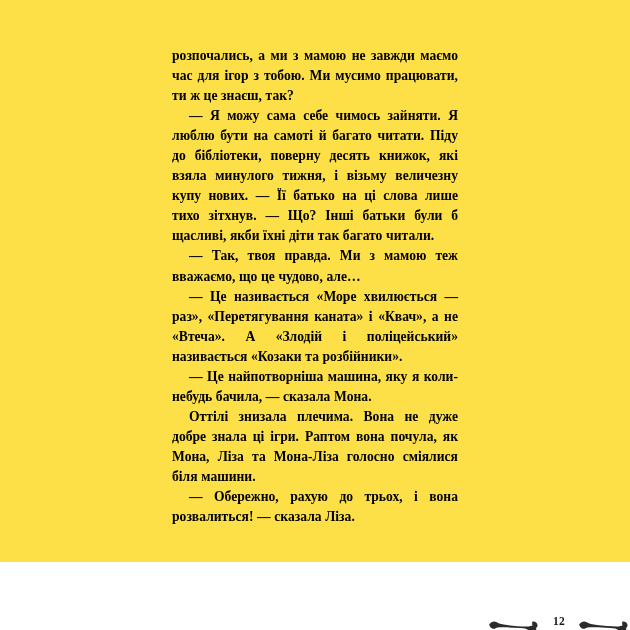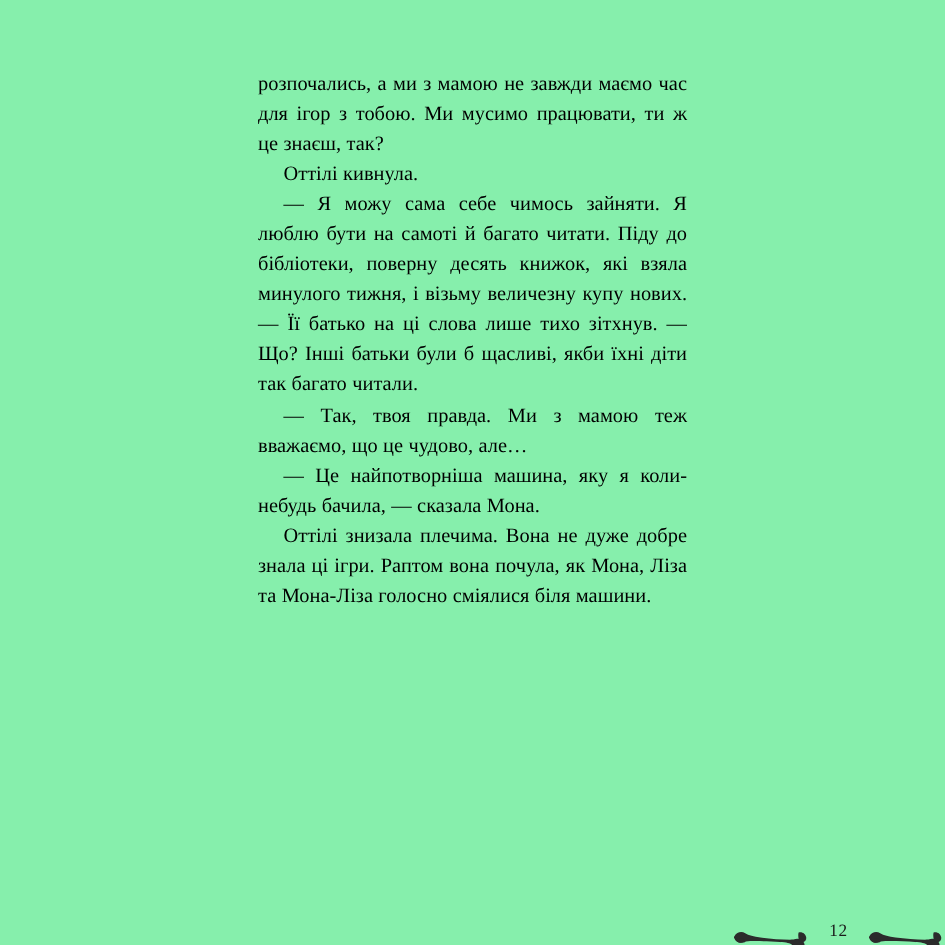--- a/index.html
+++ b/index.html
@@ -11,23 +11,24 @@
     height: 630px;
     background: #ffffff;
     font-family: "Liberation Serif", "DejaVu Serif", serif;
     color: #000000;
     overflow: hidden;
   }
 
   .page {
     position: relative;
     width: 630px;
-    height: 630px;
-    background: #86efac;
+    height: 562px;
+    background: #fde047;
     box-sizing: border-box;
+    font-weight: bold;
   }
 
   .text-block {
     position: absolute;
     left: 172px;
     top: 46px;
     width: 286px;
   }
 
   .para {
@@ -78,25 +79,26 @@
     letter-spacing: 0.3px;
   }
 </style>
 </head>
 <body>
 
 <div class="page">
 
   <div class="text-block">
     <p class="para first">розпочались, а ми з мамою не завжди маємо час для ігор з тобою. Ми мусимо працювати, ти ж це знаєш, так?</p>
-    <p class="para">Оттілі кивнула.</p>
     <p class="para">— Я можу сама себе чимось зайняти. Я люблю бути на самоті й багато читати. Піду до бібліотеки, поверну десять книжок, які взяла минулого тижня, і візьму величезну купу нових. — Її батько на ці слова лише тихо зітхнув. — Що? Інші батьки були б щасливі, якби їхні діти так багато читали.</p>
     <p class="para">— Так, твоя правда. Ми з мамою теж вважаємо, що це чудово, але…</p>
+    <p class="para">— Це називається «Море хвилюється — раз», «Перетягування каната» і «Квач», а не «Втеча». А «Злодій і поліцейський» називається «Козаки та розбійники».</p>
     <p class="para">— Це найпотворніша машина, яку я коли-небудь бачила, — сказала Мона.</p>
     <p class="para">Оттілі знизала плечима. Вона не дуже добре знала ці ігри. Раптом вона почула, як Мона, Ліза та Мона-Ліза голосно сміялися біля машини.</p>
+    <p class="para">— Обережно, рахую до трьох, і вона розвалиться! — сказала Ліза.</p>
   </div>
 
   <div class="footer">
 
     <span>
       <svg class="orn" viewBox="0 0 52 20" xmlns="http://www.w3.org/2000/svg" aria-hidden="true">
         <path d="M1.6 8.1
                  C3.2 5.4, 6.4 4.6, 8.8 6.2
                  C11.0 7.6, 14.5 8.4, 19.0 9.0
                  C26.0 9.9, 34.5 10.6, 41.0 10.4

